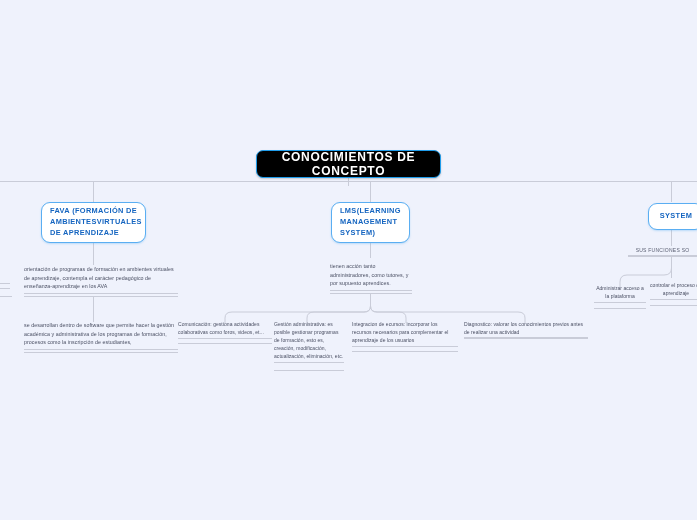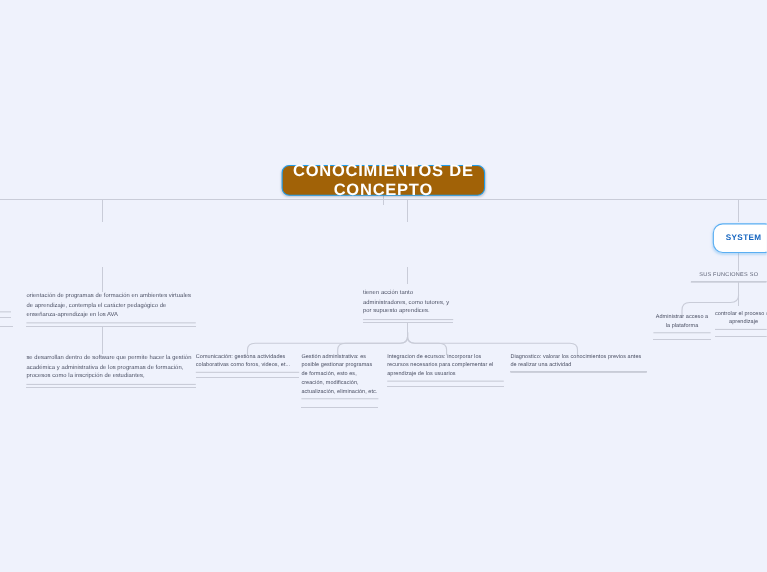--- a/index.html
+++ b/index.html
@@ -28,25 +28,25 @@
     height: 520px;
     pointer-events: none;
   }
   .node {
     position: absolute;
     box-sizing: border-box;
   }
 
   
   .root {
-    background: #a16207;
+    background: #000000;
     border: 1px solid #1f9cea;
     border-radius: 7px;
     color: #ffffff;
-    font-size: 15px;
+    font-size: 12px;
     font-weight: bold;
     letter-spacing: 0.7px;
     display: flex;
     align-items: center;
     justify-content: center;
     text-align: center;
     box-shadow: 0 1px 2px rgba(0,0,0,0.18);
   }
 
   
@@ -163,27 +163,33 @@
 
       <line x1="594" y1="308.5" x2="646" y2="308.5"></line>
       <line x1="650" y1="305.5" x2="697" y2="305.5"></line>
     </g>
   </svg>
 
   <div class="node root" style="left:256px; top:150px; width:185px; height:28px;">
     <span>CONOCIMIENTOS DE CONCEPTO</span>
   </div>
 
+  <div class="node branch" style="left:41px; top:202px; width:105px; height:41px;">
+    <span>FAVA (FORMACIÓN DE AMBIENTESVIRTUALES DE APRENDIZAJE</span>
+  </div>
 
   <div class="node leaf" style="left:24px; top:265px; width:154px;">orientación de programas de formación en ambientes virtuales de aprendizaje, contempla el carácter pedagógico de enseñanza-aprendizaje en los AVA</div>
 
   <div class="node leaf" style="left:24px; top:321px; width:154px;">se desarrollan dentro de software que permite hacer la gestión académica y administrativa de los programas de formación, procesos como la inscripción de estudiantes,</div>
 
   <div class="node leaf" style="left:-4px; top:272px; width:14px;">n</div>
 
+  <div class="node branch" style="left:331px; top:202px; width:79px; height:41px;">
+    <span>LMS(LEARNING MANAGEMENT SYSTEM)</span>
+  </div>
 
   <div class="node leaf" style="left:330px; top:262px; width:82px;">tienen acción tanto administradores, como tutores, y por supuesto aprendices.</div>
 
   <div class="node leaf sm" style="left:178px; top:320px; width:94px;">Comunicación: gestiona actividades colaborativas como foros, videos, et...</div>
 
   <div class="node leaf sm" style="left:274px; top:320px; width:70px;">Gestión administrativa: es posible gestionar programas de formación, esto es, creación, modificación, actualización, eliminación, etc.</div>
 
   <div class="node leaf sm" style="left:352px; top:320px; width:106px;">Integracion de ecursos: incorporar los recursos necesarios para complementar el aprendizaje de los usuarios</div>
 
   <div class="node leaf sm" style="left:464px; top:320px; width:124px;">Diagnostico: valorar los conocimientos previos antes de realizar una actividad</div>

